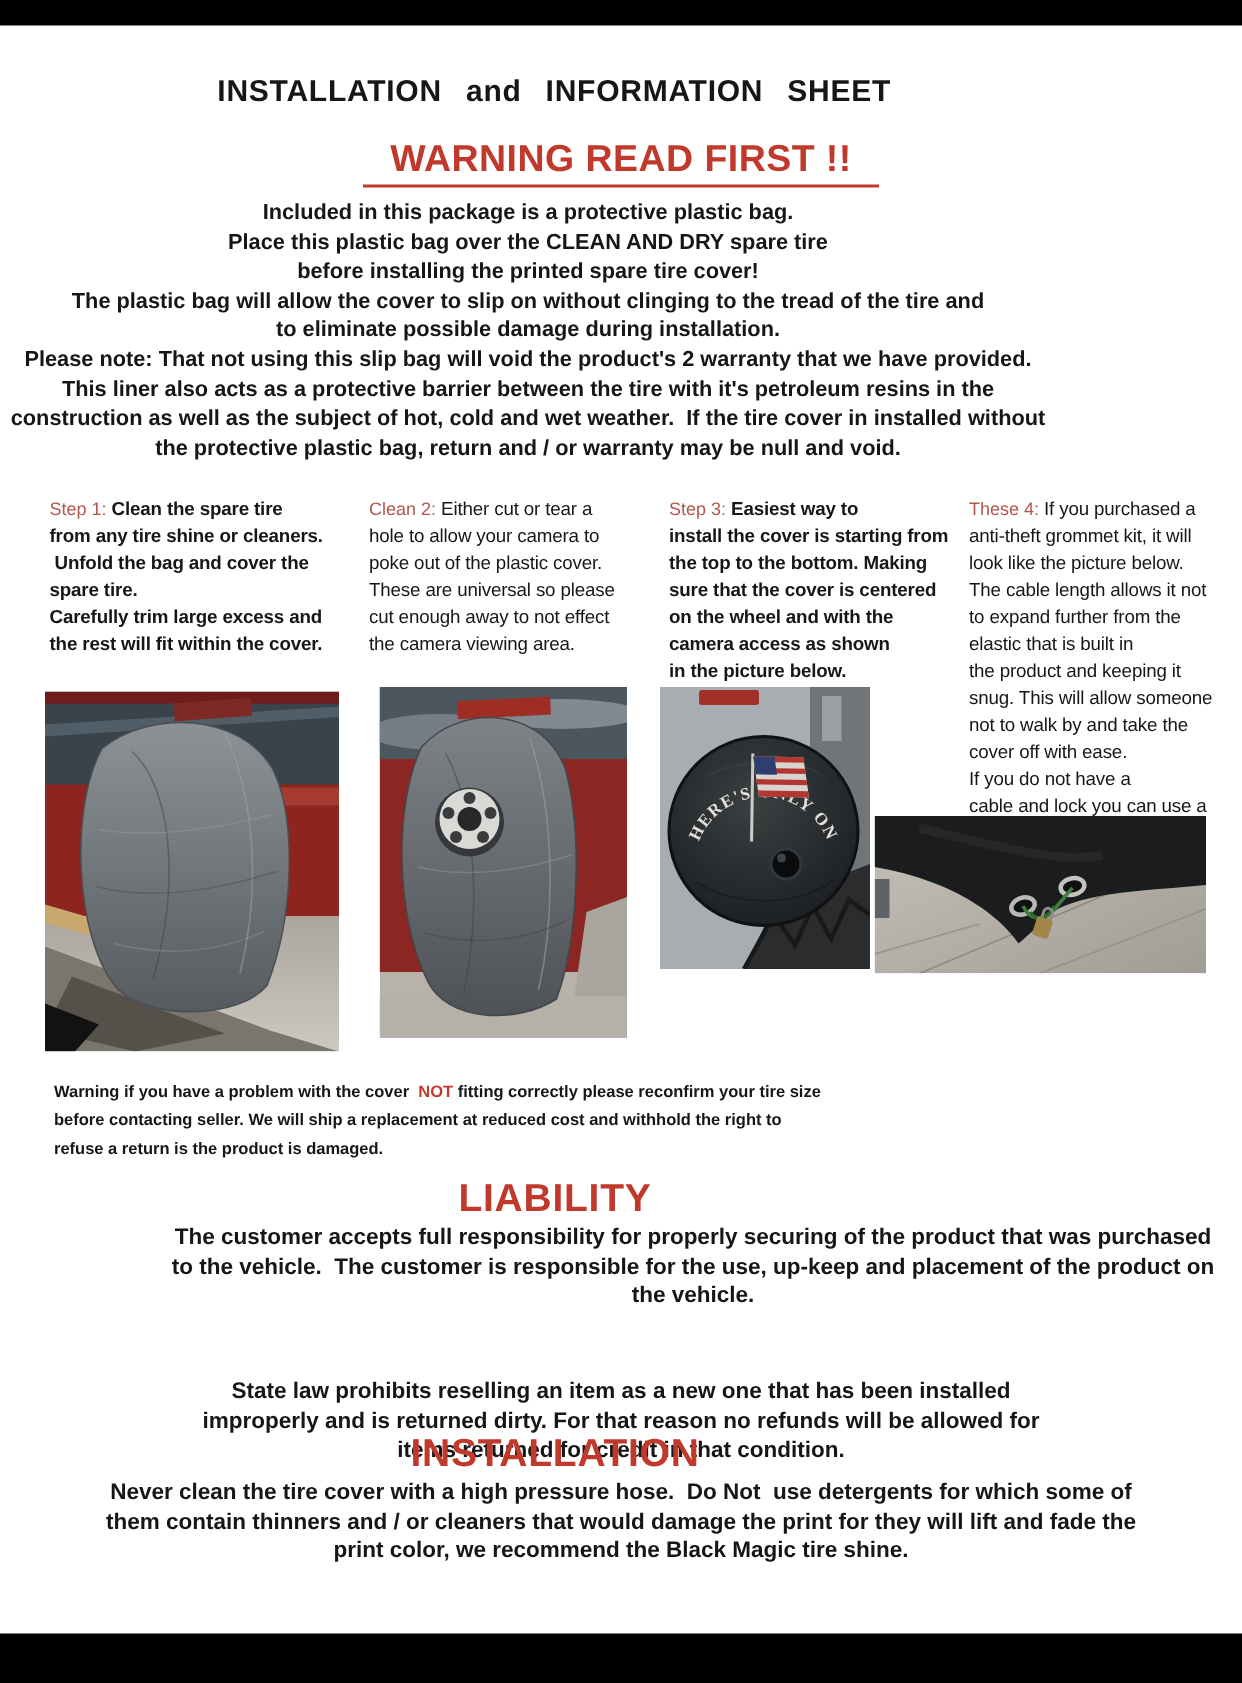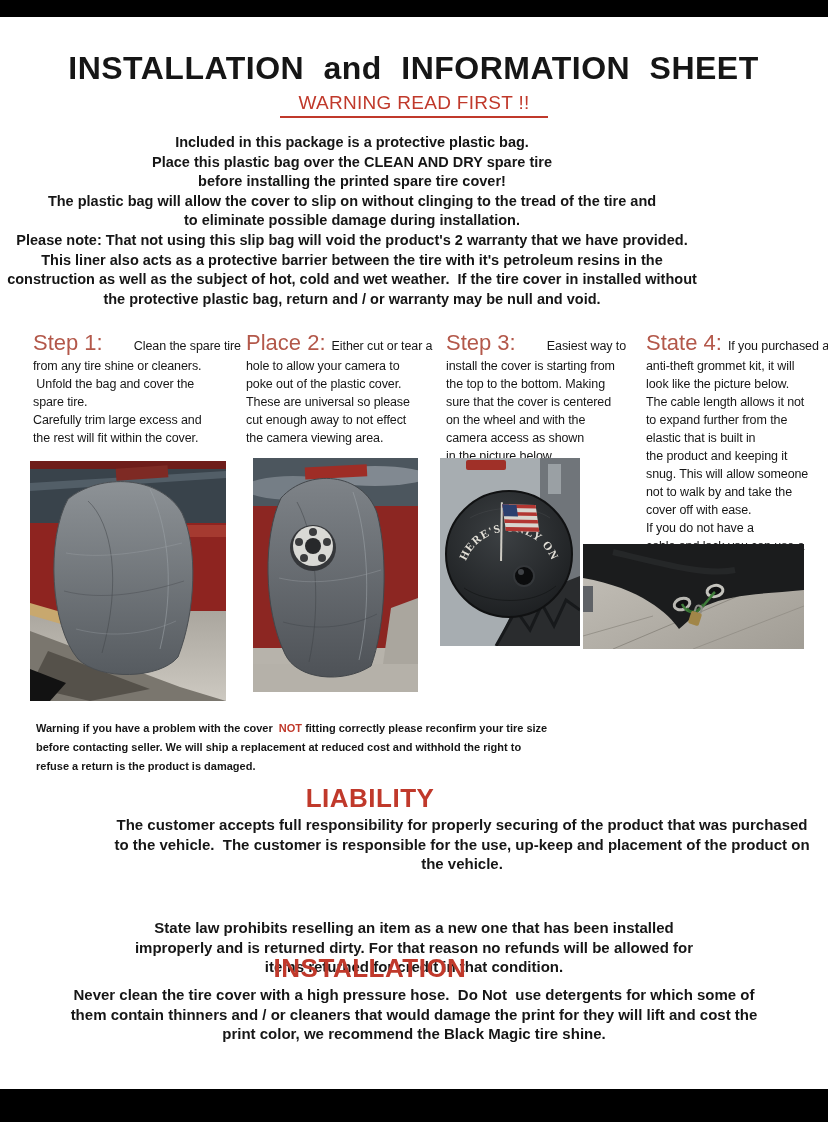--- a/index.html
+++ b/index.html
@@ -1,31 +1,31 @@
 <!DOCTYPE html>
 <html style="--heading-red: #c0392b; --step-red: #b3584a; --text-black: #161616;"><head>
 <meta charset="utf-8">
 <style>
   html,body{margin:0;padding:0;}
   body{width:828px;height:1122px;position:relative;background:#fff;overflow:hidden;
        font-family:"Liberation Sans",sans-serif;color:var(--text-black,#151515);}
   .abs{position:absolute;}
   .bar{left:0;width:828px;background:#000;}
-  .title{top:50px;left:0;width:739px;text-align:center;font-size:32px;font-weight:bold;
-         word-spacing:10px;letter-spacing:.5px;margin-left:44px;}
+  .title{top:50px;left:0;width:739px;text-align:center;font-size:20px;font-weight:bold;
+         word-spacing:10px;letter-spacing:.5px;}
   .warnhead{top:92px;left:0;width:828px;text-align:center;}
-  .warnhead span{display:inline-block;color:var(--heading-red,#c0392b);font-size:19px;
-         font-weight:normal;border-bottom:2px solid var(--heading-red,#c0392b);
+  .warnhead span{display:inline-block;color:var(--heading-red,#c0392b);font-size:25px;
+         font-weight:bold;border-bottom:2px solid var(--heading-red,#c0392b);
          padding:0 18px 2px 18px;letter-spacing:.3px;}
   .intro{top:133px;left:0;width:704px;text-align:center;font-size:14.5px;font-weight:bold;
          line-height:19.6px;white-space:pre;}
   .step{top:330px;white-space:pre;}
-  .step-label{font-size:22px;color:var(--step-red,#b3584a);}
+  .step-label{font-size:12px;color:var(--step-red,#b3584a);}
   .step-text{font-size:12.5px;line-height:13.8px;letter-spacing:-.1px;}
-  .bold{font-weight:normal;margin-left:25px;}
+  .bold{font-weight:bold;}
   .photo{overflow:hidden;}
   .photo svg{display:block;}
   .fitwarn{top:719px;left:36px;width:780px;font-size:11px;font-weight:bold;line-height:19px;
          white-space:pre;}
   .notword{color:var(--heading-red,#c0392b);}
   .redhead{left:0;width:740px;text-align:center;font-size:26px;font-weight:bold;
          color:var(--heading-red,#c0392b);letter-spacing:.5px;}
   .bodypara{left:0;width:828px;text-align:center;font-size:15px;font-weight:bold;
          line-height:19.5px;white-space:pre;}
 </style>
@@ -47,34 +47,34 @@
 This liner also acts as a protective barrier between the tire with it's petroleum resins in the
 construction as well as the subject of hot, cold and wet weather.  If the tire cover in installed without
 the protective plastic bag, return and / or warranty may be null and void.</div>
 
 <div class="abs step" style="left:33px;width:205px;"><span class="step-label">Step 1: </span><span class="step-text bold">Clean the spare tire
 from any tire shine or cleaners.
  Unfold the bag and cover the
 spare tire.
 Carefully trim large excess and
 the rest will fit within the cover.</span></div>
-<div class="abs step" style="left:246px;width:200px;"><span class="step-label">Place 2: </span><span class="step-text">Either cut or tear a
+<div class="abs step" style="left:246px;width:200px;"><span class="step-label">Clean 2: </span><span class="step-text">Either cut or tear a
 hole to allow your camera to
 poke out of the plastic cover.
 These are universal so please
 cut enough away to not effect
 the camera viewing area.</span></div>
 <div class="abs step" style="left:446px;width:200px;"><span class="step-label">Step 3: </span><span class="step-text bold">Easiest way to
 install the cover is starting from
 the top to the bottom. Making
 sure that the cover is centered
 on the wheel and with the
 camera access as shown
 in the picture below.</span></div>
-<div class="abs step" style="left:646px;width:182px;"><span class="step-label">State 4: </span><span class="step-text">If you purchased a
+<div class="abs step" style="left:646px;width:182px;"><span class="step-label">These 4: </span><span class="step-text">If you purchased a
 anti-theft grommet kit, it will
 look like the picture below.
 The cable length allows it not
 to expand further from the
 elastic that is built in
 the product and keeping it
 snug. This will allow someone
 not to walk by and take the
 cover off with ease.
 If you do not have a
@@ -227,16 +227,16 @@
 <div class="abs redhead" style="top:783px;">LIABILITY</div>
 <div class="abs bodypara" style="top:815px;margin-left:48px;">The customer accepts full responsibility for properly securing of the product that was purchased
 to the vehicle.  The customer is responsible for the use, up-keep and placement of the product on
 the vehicle.</div>
 <div class="abs bodypara" style="top:918px;">State law prohibits reselling an item as a new one that has been installed
 improperly and is returned dirty. For that reason no refunds will be allowed for
 items returned for credit in that condition.</div>
 
 <div class="abs redhead" style="top:953px;">INSTALLATION</div>
 <div class="abs bodypara" style="top:985px;">Never clean the tire cover with a high pressure hose.  Do Not  use detergents for which some of
-them contain thinners and / or cleaners that would damage the print for they will lift and cost the
+them contain thinners and / or cleaners that would damage the print for they will lift and fade the
 print color, we recommend the Black Magic tire shine.</div>
 
 <div class="abs bar" style="top:1089px;height:33px;"></div>
 
 </body></html>

